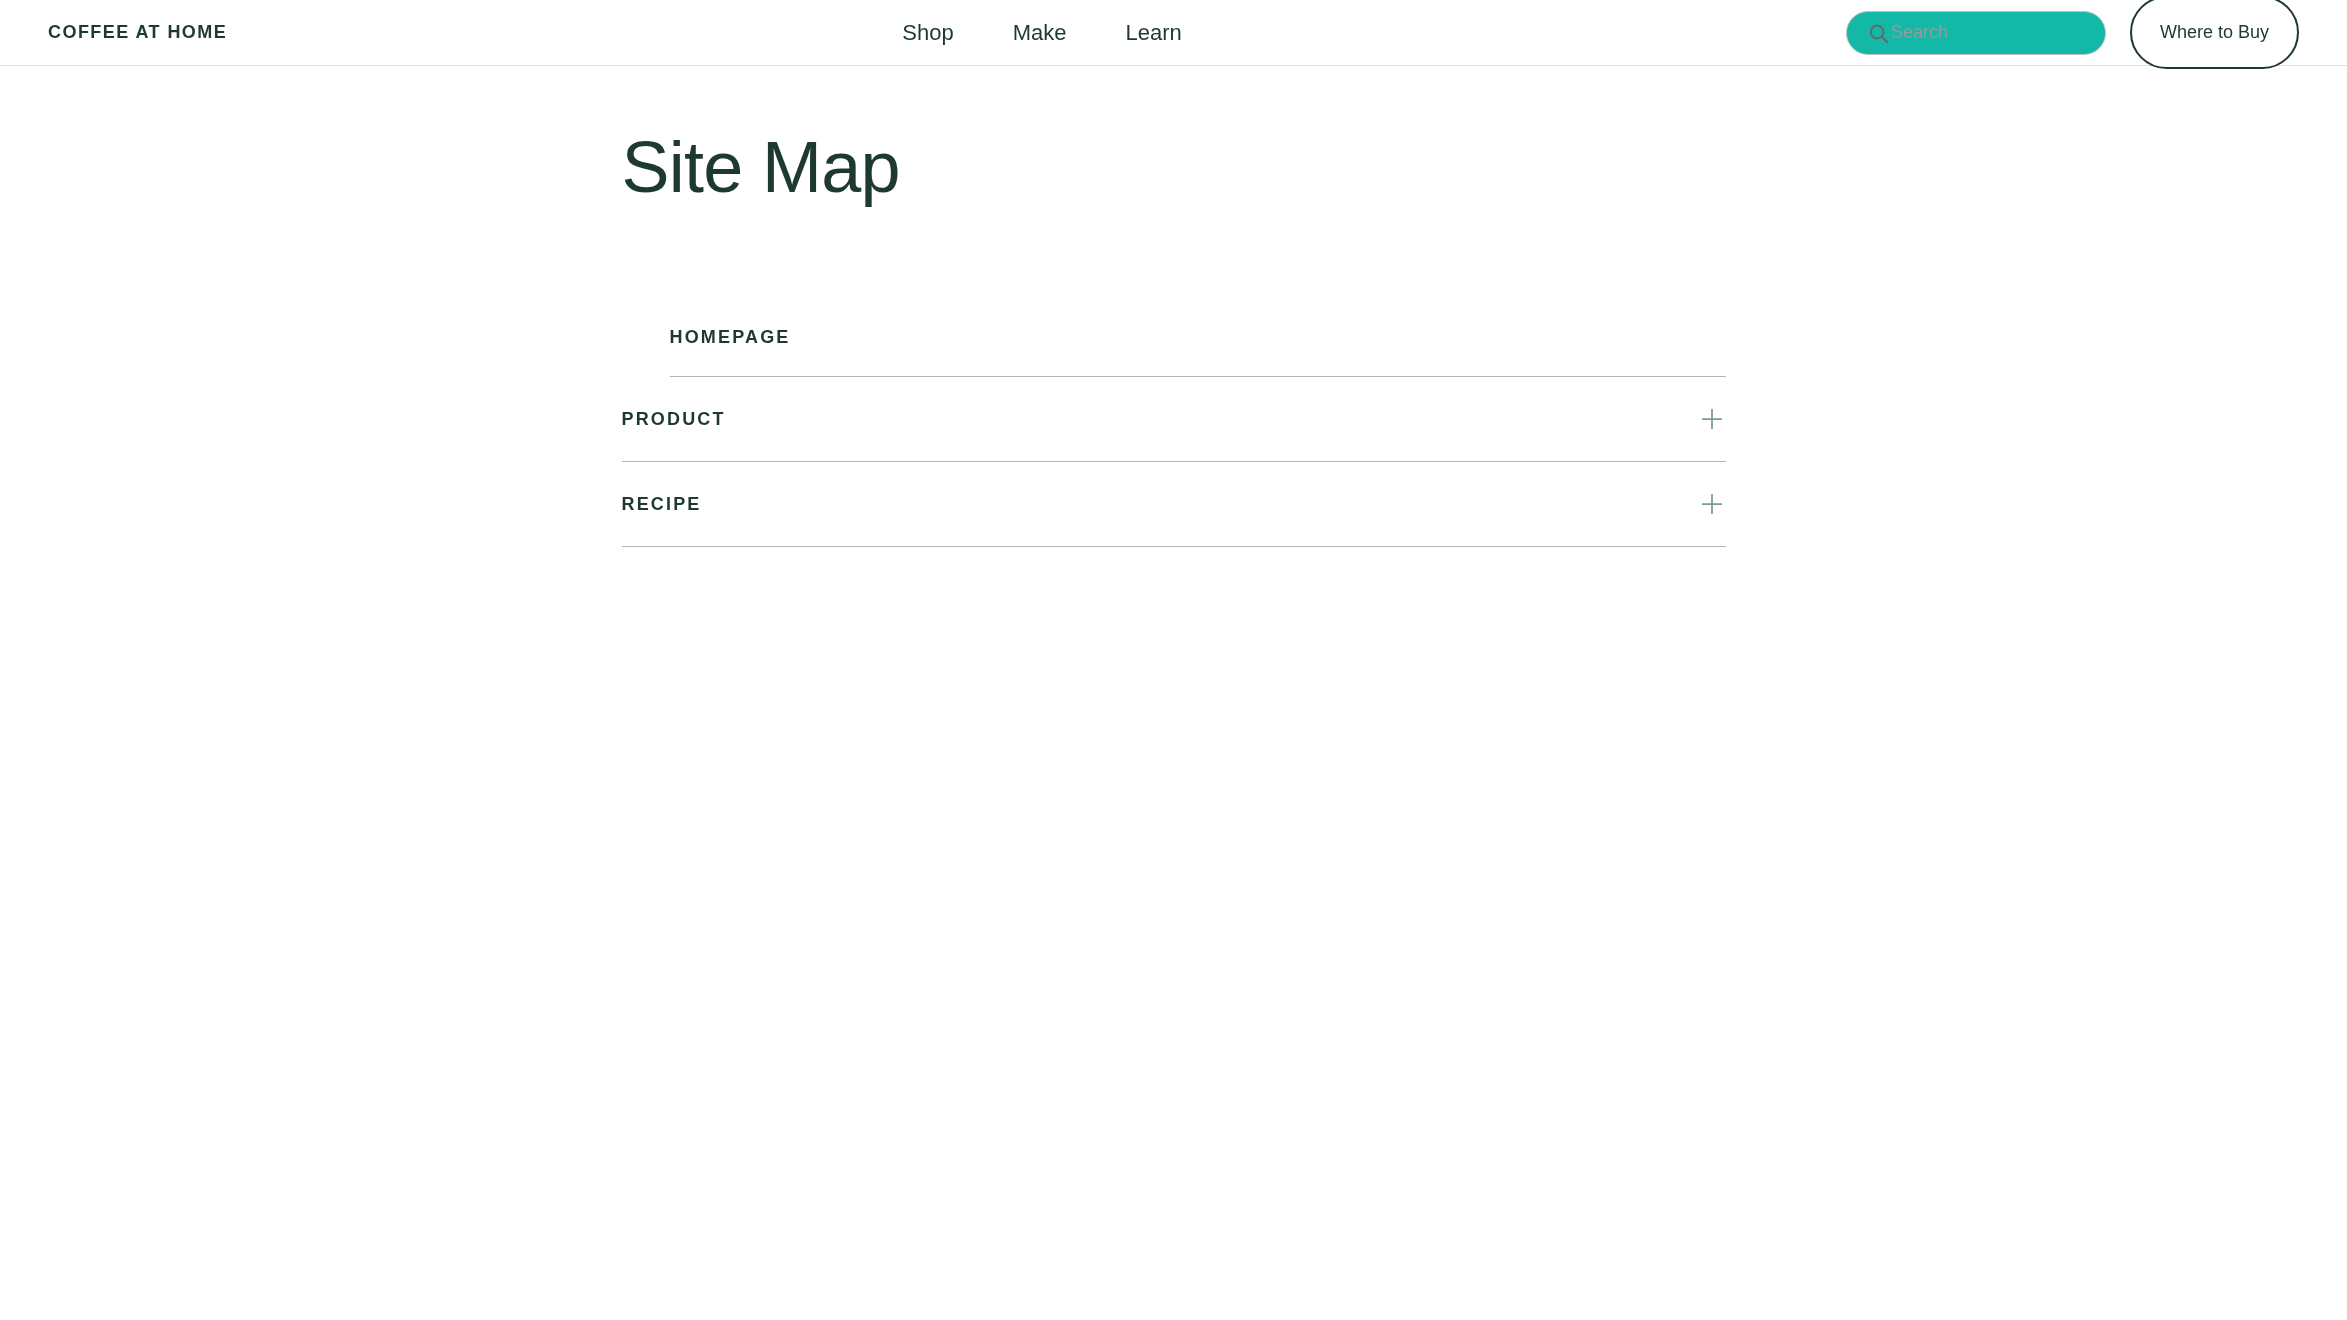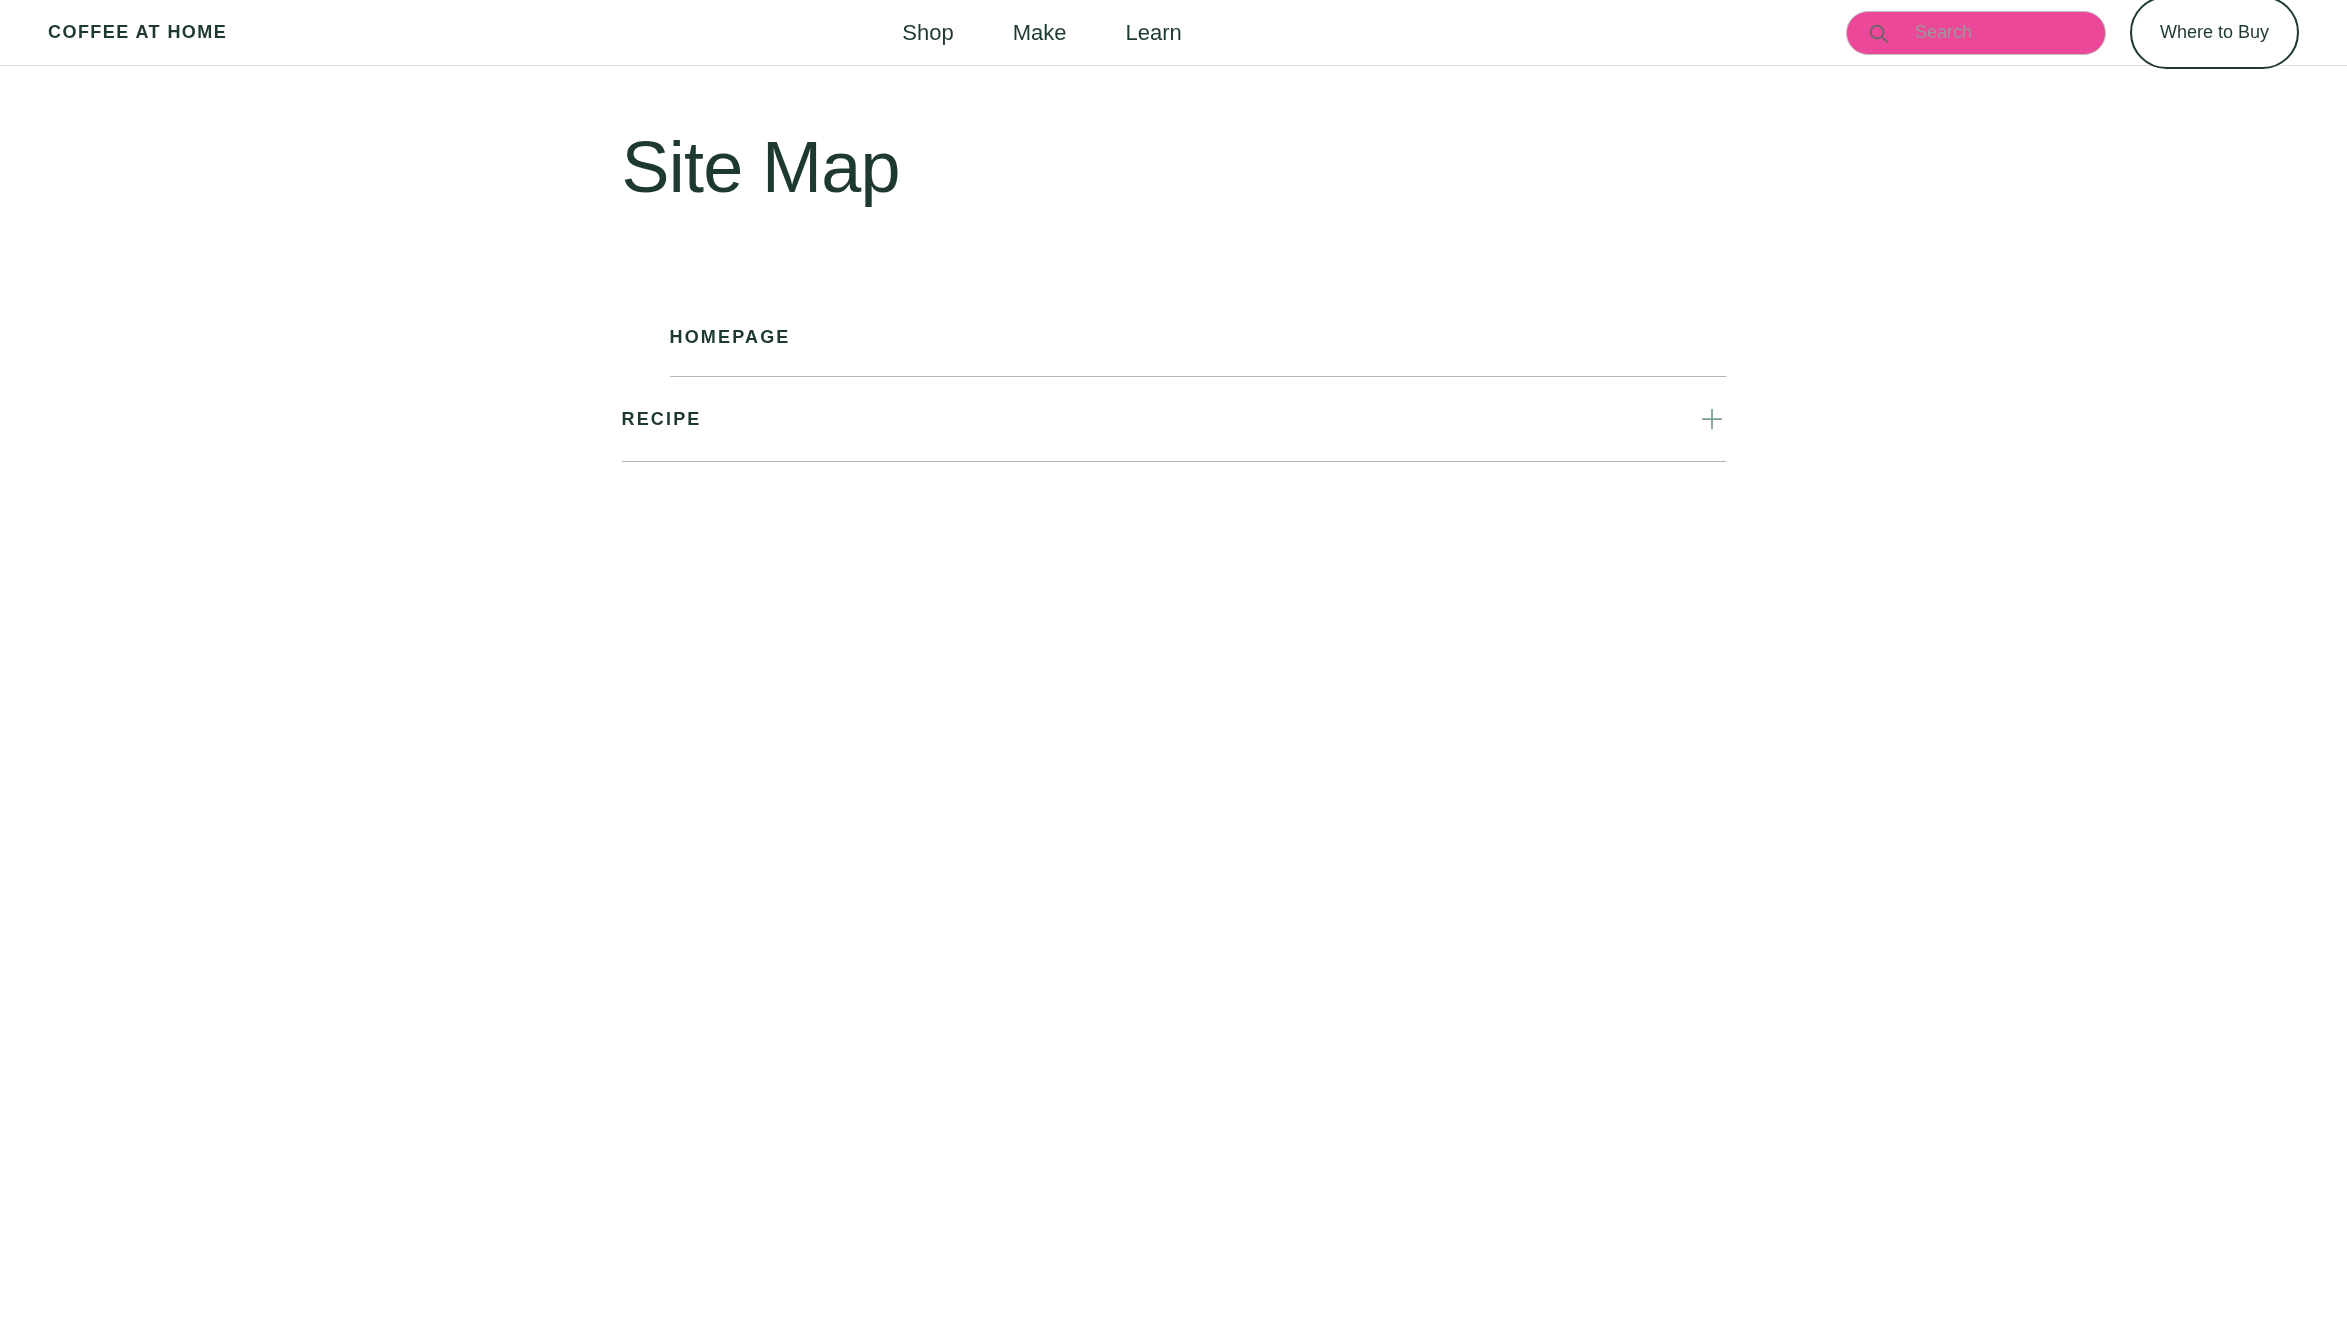--- a/index.html
+++ b/index.html
@@ -57,22 +57,22 @@
       align-items: center;
       gap: 24px;
     }
 
     .search-container {
       display: flex;
       align-items: center;
       border: 1.5px solid #c0c0c0;
       border-radius: 50px;
       padding: 10px 20px;
-      gap: 26px;
-      background: #ec4899;
+      gap: 2px;
+      background: #14b8a6;
       width: 260px;
     }
 
     .search-icon-svg {
       width: 22px;
       height: 22px;
       flex-shrink: 0;
       color: #666;
     }
 
@@ -187,20 +187,29 @@
   </div>
 </header>
 
 <main>
   <h1 class="page-title">Site Map</h1>
 
   <div class="homepage-section">
     <span class="homepage-label">HOMEPAGE</span>
   </div>
 
+  <div class="sitemap-section">
+    <div class="sitemap-row">
+      <span class="sitemap-label">PRODUCT</span>
+      <svg class="plus-icon" viewBox="0 0 24 24" fill="none" stroke="currentColor" stroke-width="1.5" stroke-linecap="round">
+        <line x1="12" y1="4" x2="12" y2="20"></line>
+        <line x1="4" y1="12" x2="20" y2="12"></line>
+      </svg>
+    </div>
+  </div>
 
   <div class="sitemap-section">
     <div class="sitemap-row">
       <span class="sitemap-label">RECIPE</span>
       <svg class="plus-icon" viewBox="0 0 24 24" fill="none" stroke="currentColor" stroke-width="1.5" stroke-linecap="round">
         <line x1="12" y1="4" x2="12" y2="20"></line>
         <line x1="4" y1="12" x2="20" y2="12"></line>
       </svg>
     </div>
   </div>

